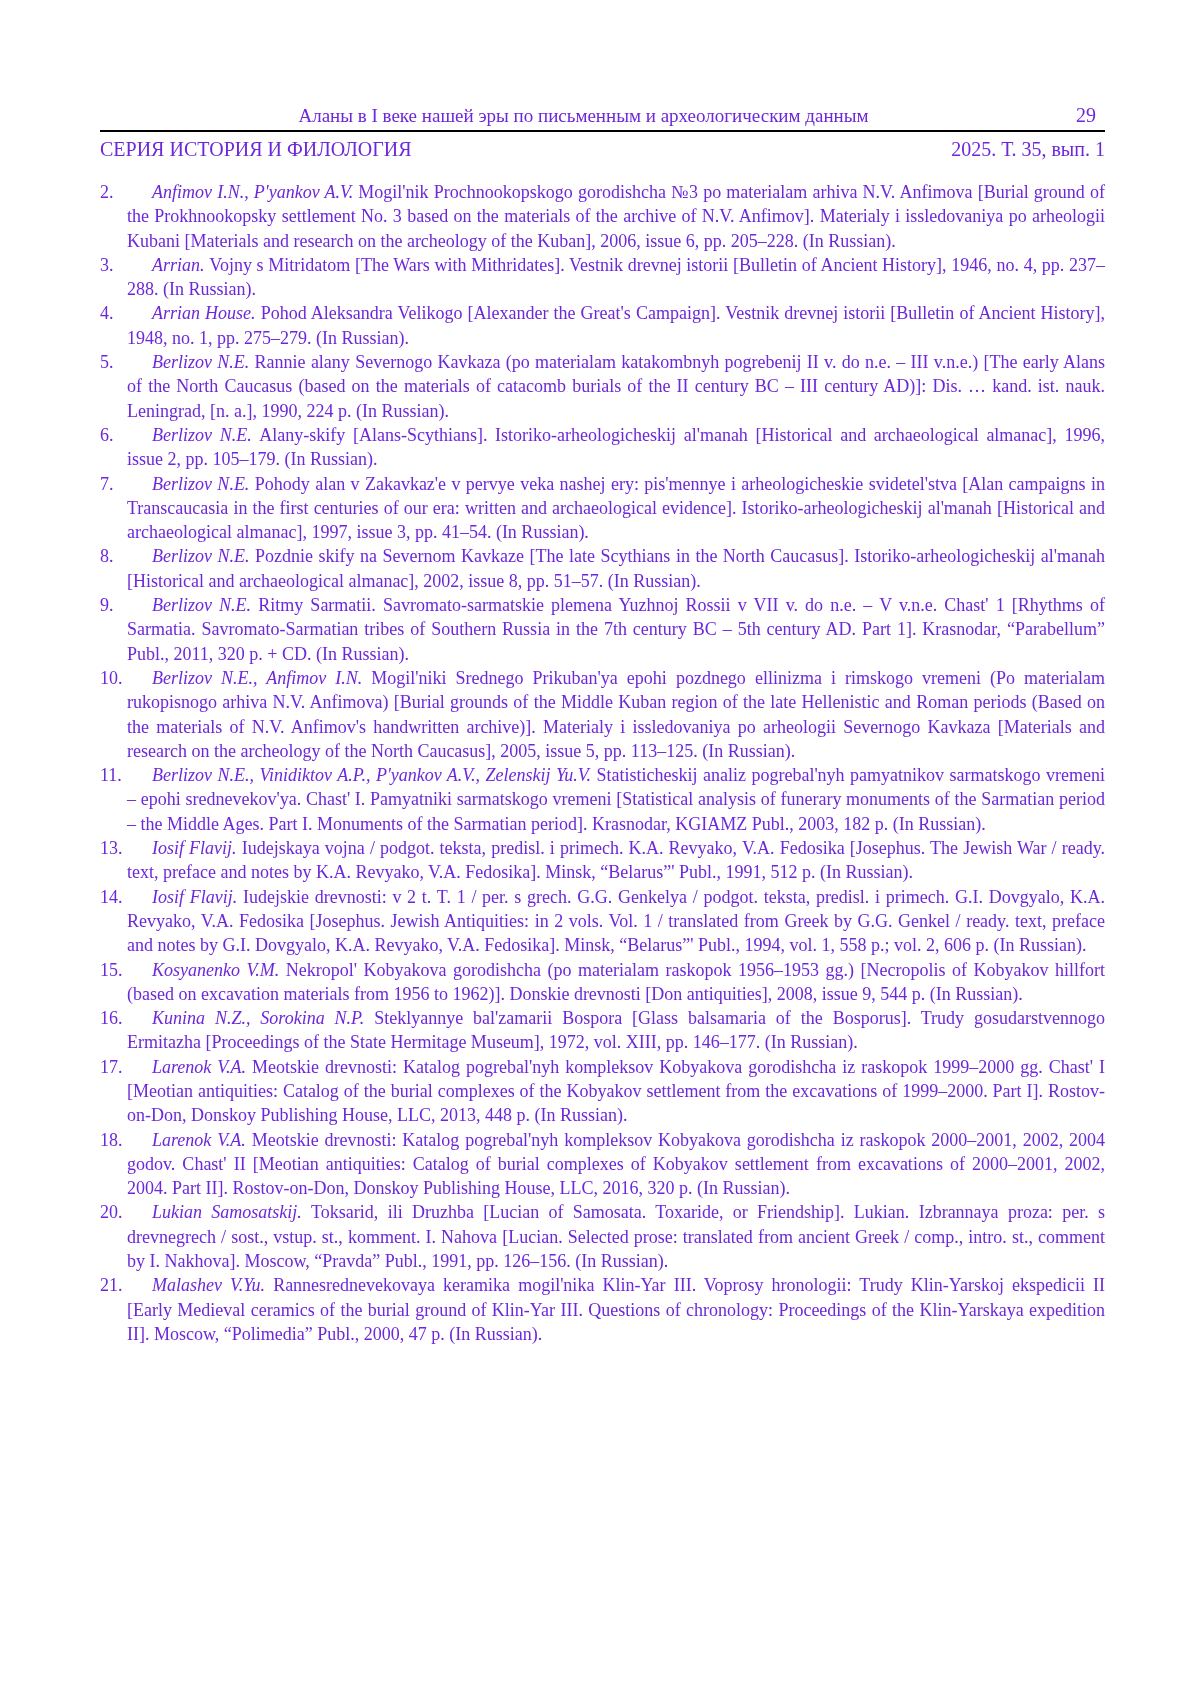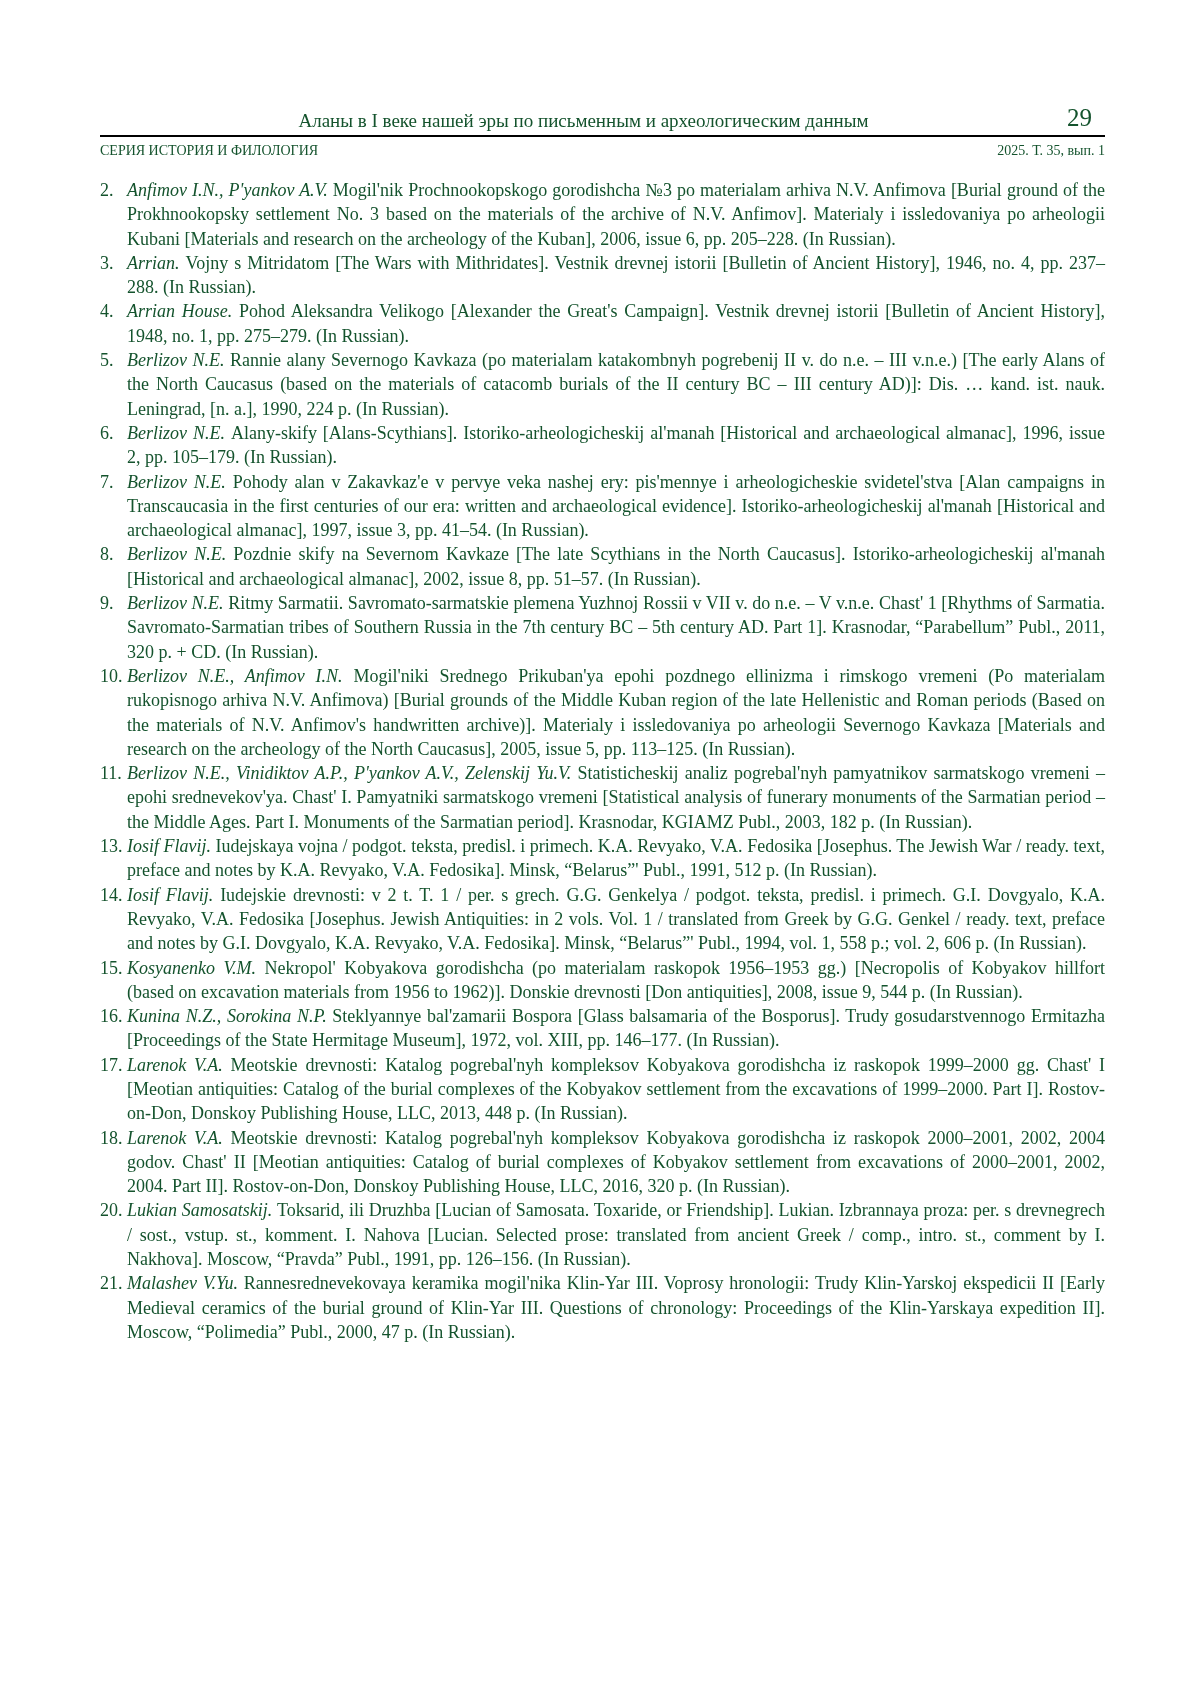--- a/index.html
+++ b/index.html
@@ -2,69 +2,69 @@
 <html lang="ru"><head>
 <meta charset="utf-8">
 <style>
   * { margin: 0; padding: 0; box-sizing: border-box; }
   html, body { background: #ffffff; }
   .page {
     position: relative;
     width: 1200px;
     height: 1698px;
     background: #ffffff;
-    color: #14532d;
+    color: #6d28d9;
     font-family: "Liberation Serif", "DejaVu Serif", serif;
     overflow: hidden;
   }
   .content { margin: 0 95px 0 100px; }
 
   .running-head {
     display: flex;
     align-items: flex-end;
     margin-top: 104px;
     padding-bottom: 3px;
     border-bottom: 2px solid #000000;
   }
   .running-title {
     flex: 1;
     text-align: center;
     font-size: 19px;
     white-space: nowrap;
   }
   .page-number {
     min-width: 38px;
-    text-align: left;
-    font-size: 25px;
+    text-align: center;
+    font-size: 20px;
   }
   .series-row {
     display: flex;
     justify-content: space-between;
     padding-top: 6px;
-    font-size: 14px;
+    font-size: 20px;
   }
 
   .ref-list {
     margin-top: 19px;
     font-size: 18px;
     line-height: 24.3px;
   }
   .ref {
     position: relative;
     padding-left: 27px;
     text-align: justify;
   }
   .ref-num {
     position: absolute;
     left: 0;
     top: 0;
     width: 26px;
     font-style: normal;
   }
-  .ref-authors { font-style: italic; }
+  .ref-authors { font-style: italic; margin-left: 25px; }
 </style>
 </head>
 <body>
 
 <div class="page">
   <div class="content">
 
     <div class="running-head">
       <div class="running-title">Аланы в I веке нашей эры по письменным и археологическим данным</div>
       <div class="page-number">29</div>

